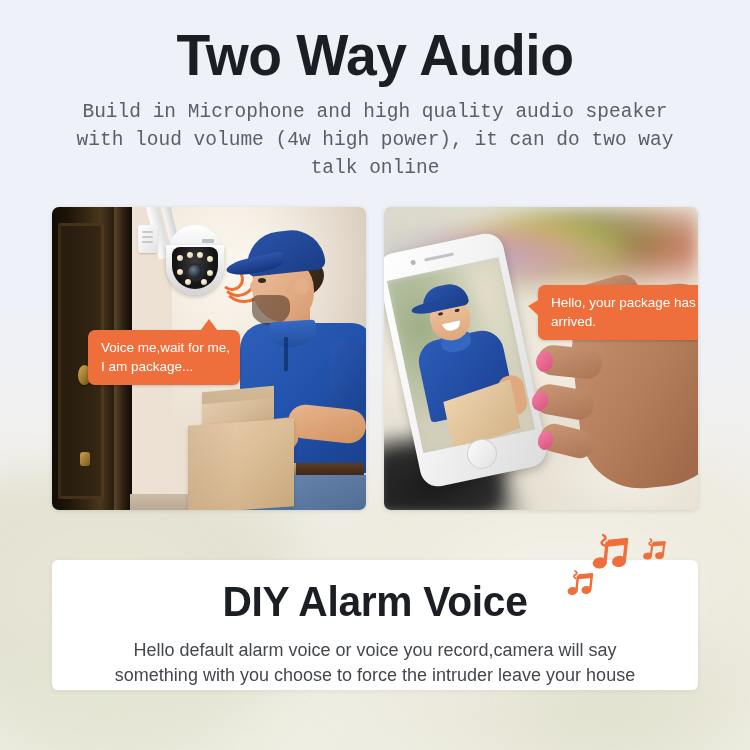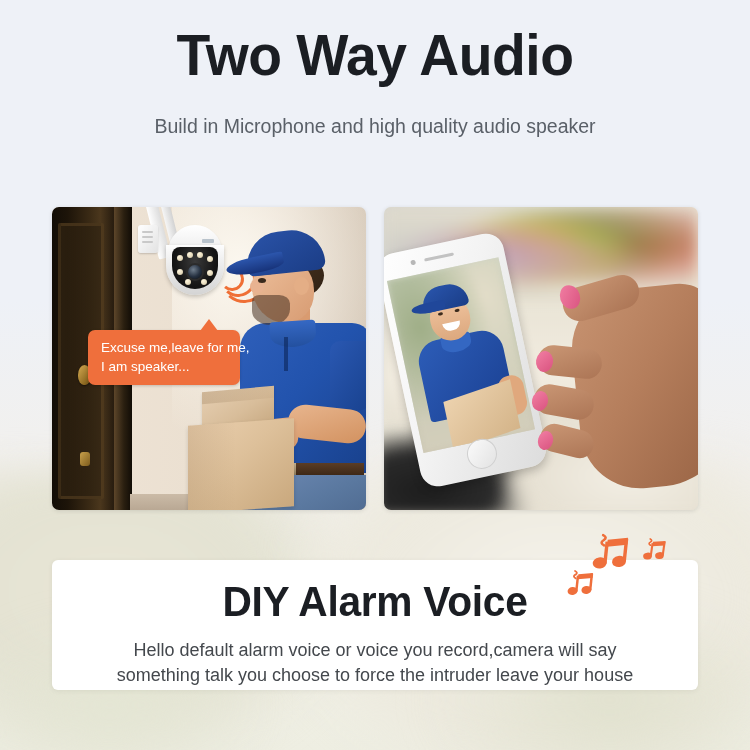--- a/index.html
+++ b/index.html
@@ -72,26 +72,26 @@
     margin: 0;
     font-size: 57px;
     line-height: 62px;
     font-weight: bold;
     letter-spacing: -0.5px;
     color: #1b1e23;
     font-family: "Liberation Sans", sans-serif;
     transform: scaleX(0.97);
   }
   .subhead {
-    margin: 26px auto 0 auto;
+    margin: 12px auto 0 auto;
     width: 610px;
     font-size: 19.5px;
     line-height: 28px;
     color: #5a6068;
-    font-family: Liberation Sans, sans-serif;
+    font-family: Liberation Mono, monospace;
   }
   .subhead span { display: block; }
 
   
   .photo-row {
     position: absolute;
     left: 52px; top: 207px;
     width: 646px; height: 303px;
     z-index: 4;
   }
@@ -619,20 +619,21 @@
 
   <div class="bg-blur-a"></div>
   <div class="bg-blur-b"></div>
   <div class="bg-blur-c"></div>
   <div class="bg-blur-d"></div>
 
   <div class="header">
     <h1 class="headline">Two Way Audio</h1>
     <p class="subhead">
       <span>Build in Microphone and high quality audio speaker</span>
+      <span>with loud volume (4w high power), it can do two way talk online</span>
     </p>
   </div>
 
   <div class="photo-row">
 
     <div class="photo photo-left">
       <div class="scene-left">
         <div class="wall-glow"></div>
 
         <div class="door-frame">
@@ -691,22 +692,22 @@
           <div class="man-arm"></div>
           <div class="man-hand"></div>
         </div>
 
         <div class="box-top"></div>
         <div class="box-main"></div>
       </div>
 
       <div class="bubble bubble-left" style="position:absolute;left:36px;top:123px;width:126px;">
         <div class="tail"></div>
-        <span>Excuse me,leave for me,</span>
-        <span>I am speaker...</span>
+        <span>Voice me,wait for me,</span>
+        <span>I am package...</span>
       </div>
     </div>
 
     <div class="photo photo-right">
       <div class="scene-right">
         <div class="blur-top"></div>
         <div class="blur-counter"></div>
         <div class="blur-dark"></div>
         <div class="blur-cloth"></div>
 
@@ -735,20 +736,25 @@
           <div class="finger f2"></div>
           <div class="finger f3"></div>
           <div class="finger f4"></div>
           <div class="nail n1"></div>
           <div class="nail n2"></div>
           <div class="nail n3"></div>
           <div class="nail n4"></div>
         </div>
       </div>
 
+      <div class="bubble bubble-right" style="position:absolute;left:154px;top:78px;width:142px;">
+        <div class="tail"></div>
+        <span>Hello, your package has</span>
+        <span>arrived.</span>
+      </div>
     </div>
   </div>
 
   <div class="notes">
     <svg class="note note-a" width="44" height="44" viewBox="0 0 44 44">
       <path d="M18 6 L38 2 L38 9 L18 13 Z" fill="#ef6f3c"></path>
       <rect x="16" y="8" width="3.4" height="22" fill="#ef6f3c"></rect>
       <rect x="35" y="3" width="3.4" height="23" fill="#ef6f3c"></rect>
       <ellipse cx="12.5" cy="30" rx="7" ry="5.6" fill="#ef6f3c" transform="rotate(-14 12.5 30)"></ellipse>
       <ellipse cx="31.5" cy="26.5" rx="7" ry="5.6" fill="#ef6f3c" transform="rotate(-14 31.5 26.5)"></ellipse>
@@ -771,17 +777,17 @@
       <ellipse cx="12.5" cy="30" rx="7" ry="5.6" fill="#ef6f3c" transform="rotate(-14 12.5 30)"></ellipse>
       <ellipse cx="31.5" cy="26.5" rx="7" ry="5.6" fill="#ef6f3c" transform="rotate(-14 31.5 26.5)"></ellipse>
       <path d="M13 2 q5 2 1 5 q-4 3 1 5" stroke="#ef6f3c" stroke-width="2.6" fill="none" stroke-linecap="round"></path>
     </svg>
   </div>
 
   <div class="card">
     <h2 class="card-title">DIY Alarm Voice</h2>
     <p class="card-sub">
       <span>Hello default alarm voice or voice you record,camera will say</span>
-      <span>something talk you choose to force the intruder leave your house</span>
+      <span>something with you choose to force the intruder leave your house</span>
     </p>
   </div>
 
 </div>
 
 </body></html>

